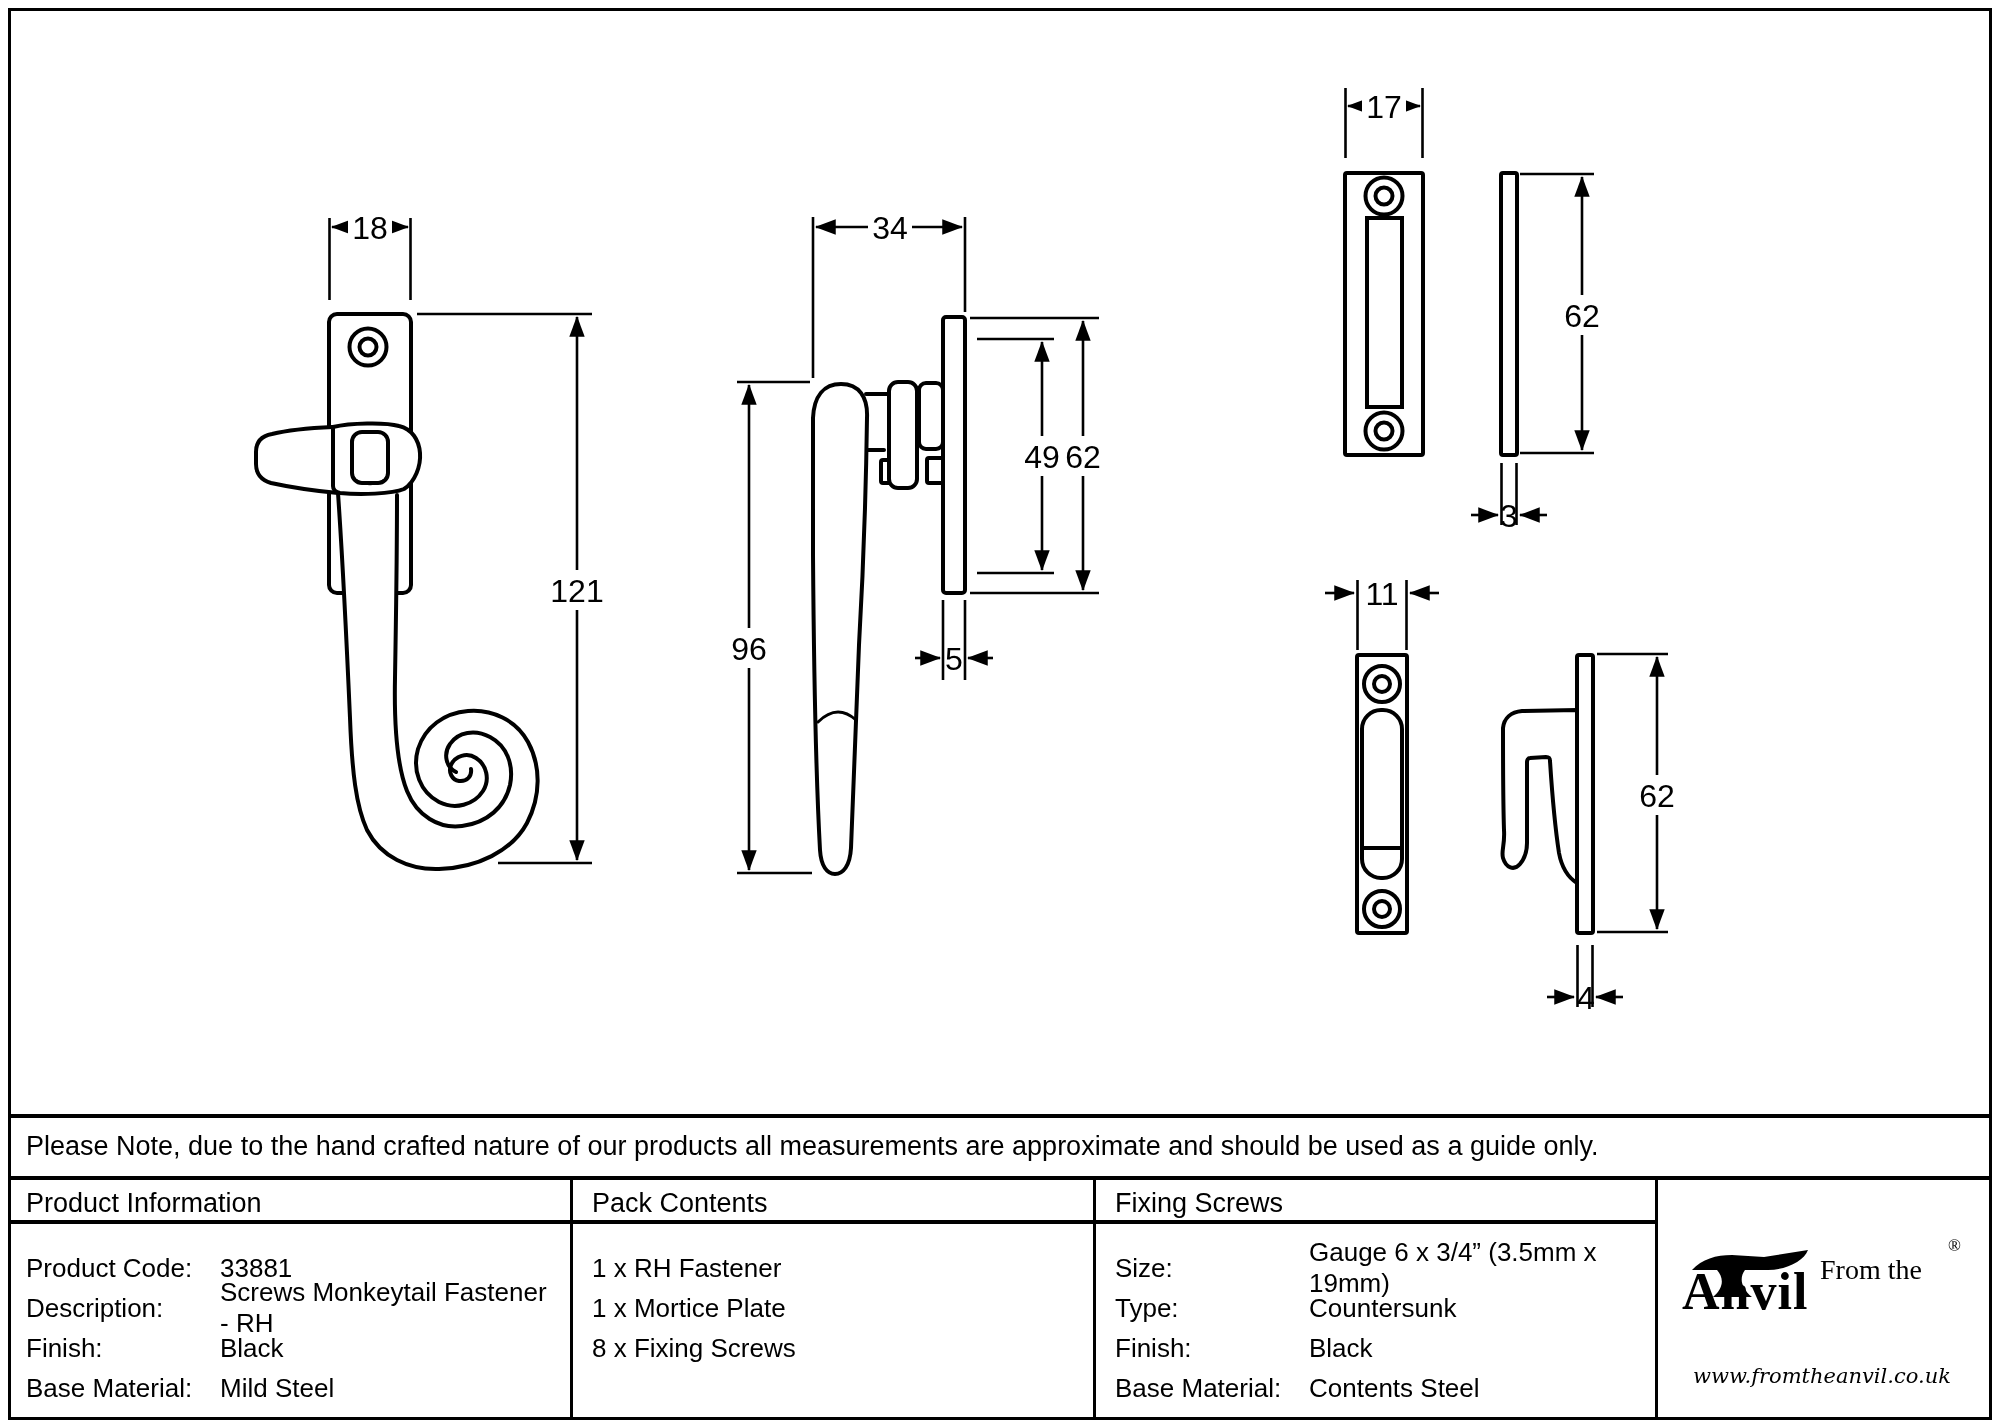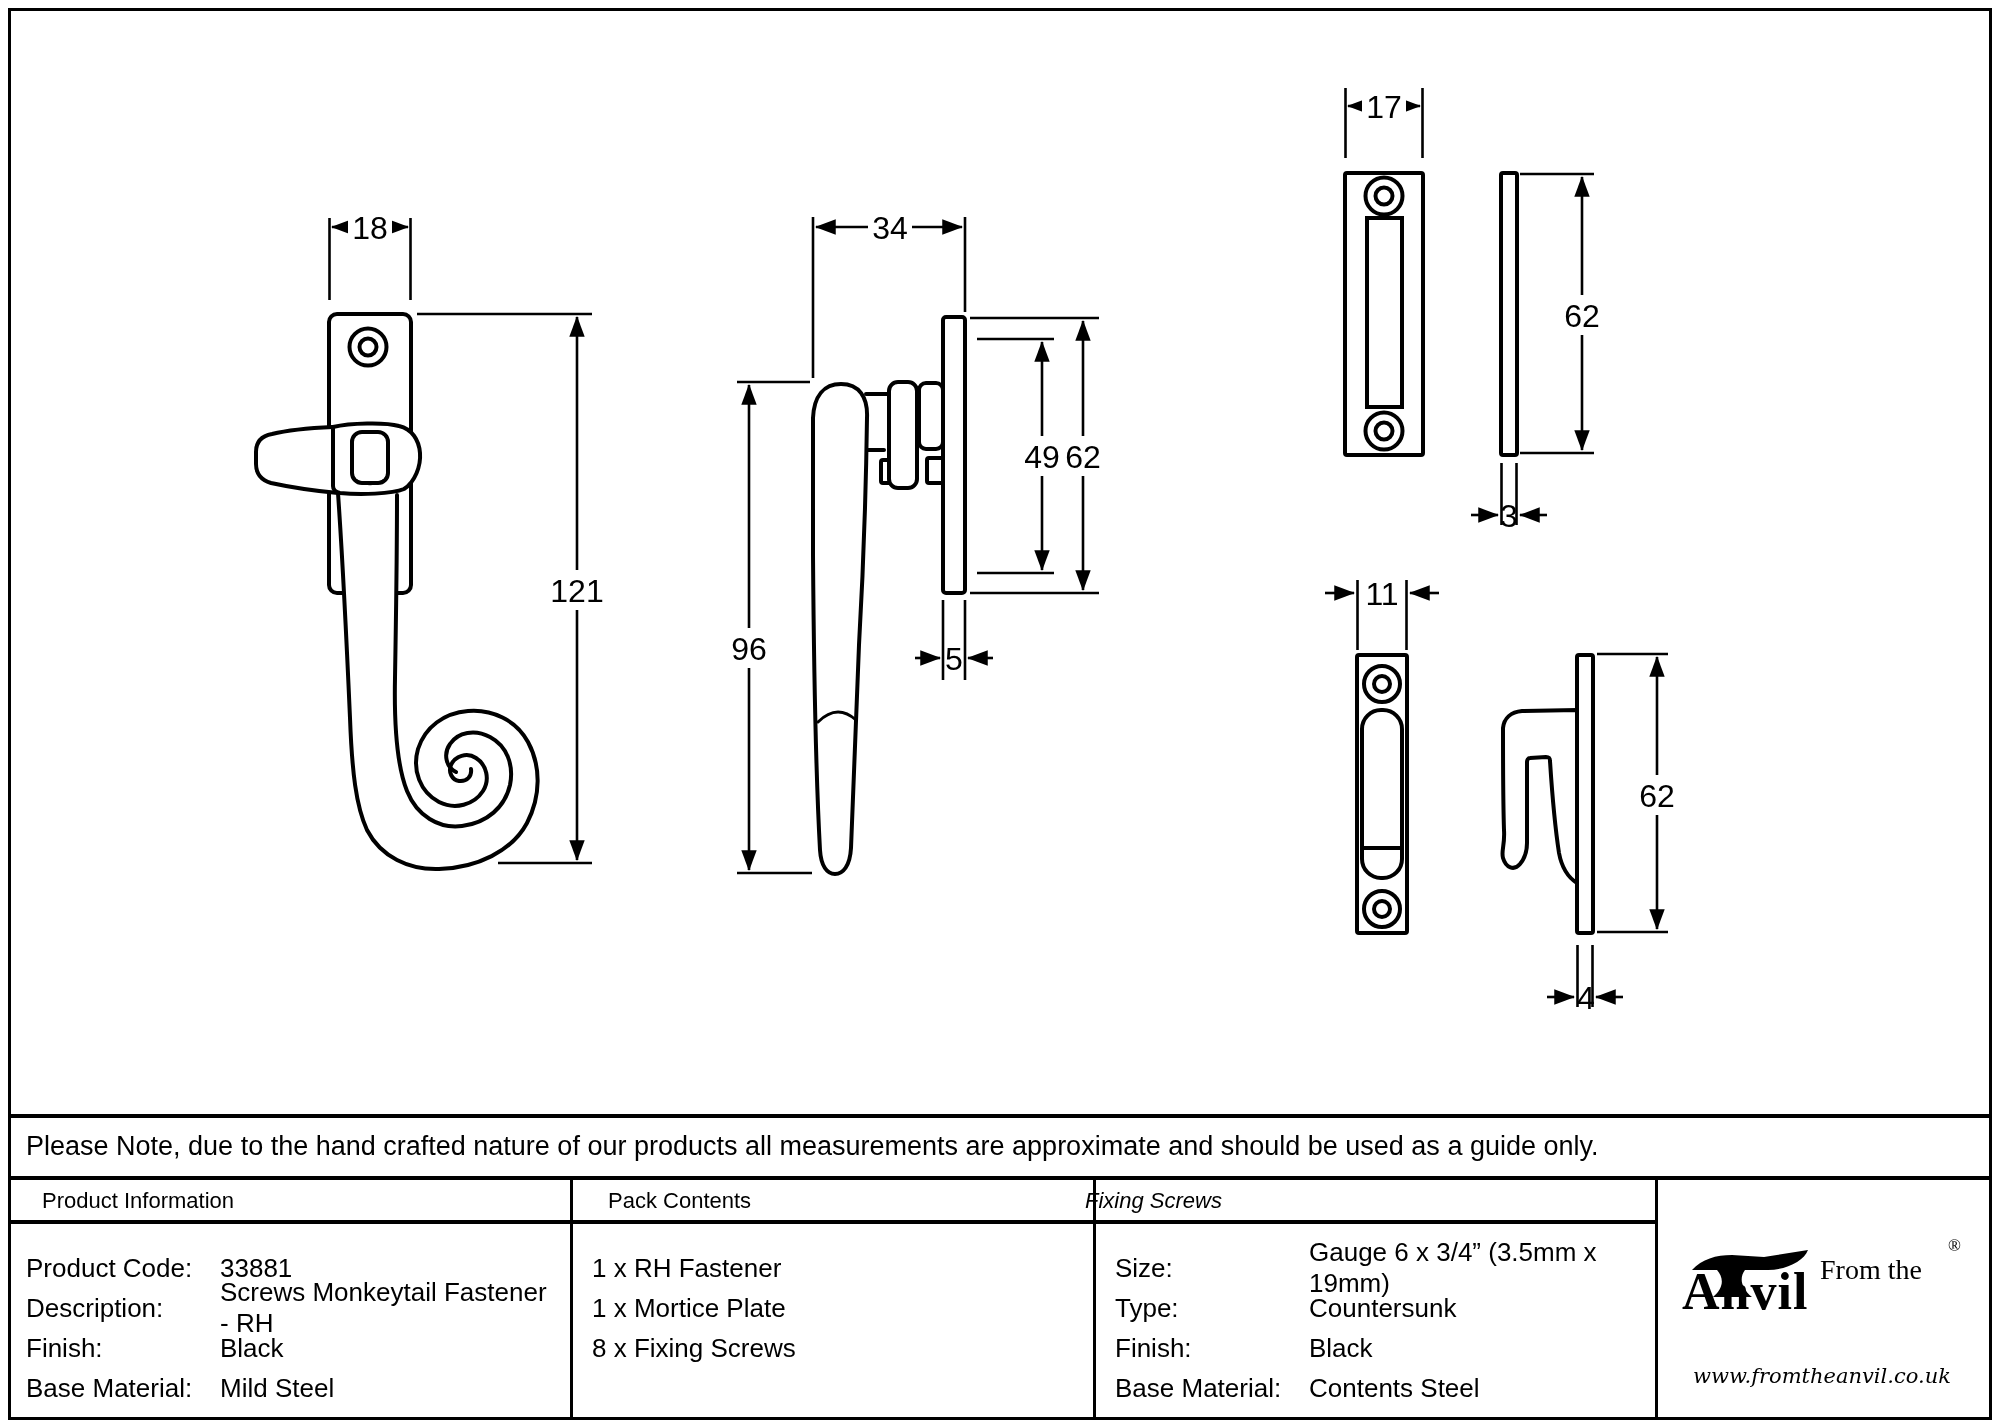--- a/index.html
+++ b/index.html
@@ -2,21 +2,21 @@
 <html><head>
 <meta charset="utf-8">
 <style>
   html,body{margin:0;padding:0;background:#fff;}
   .page{position:relative;width:2000px;height:1428px;background:#fff;
         font-family:"Liberation Sans",sans-serif;color:#000;overflow:hidden;}
   .frame{position:absolute;left:8px;top:8px;width:1978px;height:1406px;border:3px solid #000;}
   svg text{font-family:"Liberation Sans",sans-serif;font-size:32px;fill:#000;}
   .hline,.vline{position:absolute;background:#000;}
   .note-text{position:absolute;left:26px;top:1131px;font-size:27px;text-align:right;}
-  .hdr{position:absolute;top:1188px;font-size:22px;margin-left:16px;}
+  .hdr{position:absolute;top:1188px;font-size:27px;}
   .cell{position:absolute;top:1248px;font-size:26px;}
   .row{display:flex;height:40px;align-items:center;gap:20px;}
   .row .lbl{flex:0 0 174px;}
   .list .row{height:40px;}
   .logo{position:absolute;left:1672px;top:1234px;width:306px;height:170px;}
   .logo svg{position:absolute;left:14px;top:12px;}
   .from-the{position:absolute;left:148px;top:20px;font-family:"Liberation Serif",serif;font-size:28px;}
   .reg{position:absolute;left:276px;top:2px;font-family:"Liberation Serif",serif;font-size:17px;}
   .brand{position:absolute;left:10px;top:28px;font-family:"Liberation Serif",serif;
          font-size:52px;font-weight:600;letter-spacing:1px;}
@@ -202,21 +202,21 @@
   </svg>
 
   
   <div class="hline" style="left:8px;top:1114px;width:1984px;height:4px;"></div>
   <div class="note-text">Please Note, due to the hand crafted nature of our products all measurements are approximate and should be used as a guide only.</div>
   <div class="hline" style="left:8px;top:1176px;width:1984px;height:4px;"></div>
 
   
   <div class="hdr" style="left:26px;">Product Information</div>
   <div class="hdr" style="left:592px;">Pack Contents</div>
-  <div class="hdr" style="left:1069px;font-style:italic;">Fixing Screws</div>
+  <div class="hdr" style="left:1115px;">Fixing Screws</div>
   <div class="hline" style="left:8px;top:1220px;width:1650px;height:4px;"></div>
   <div class="vline" style="left:570px;top:1176px;width:3px;height:241px;"></div>
   <div class="vline" style="left:1093px;top:1176px;width:3px;height:241px;"></div>
   <div class="vline" style="left:1655px;top:1176px;width:3px;height:241px;"></div>
 
   <div class="cell" style="left:26px;width:530px;">
     <div class="row">
       <span class="lbl">Product Code:</span>
       <span>33881</span>
     </div>

